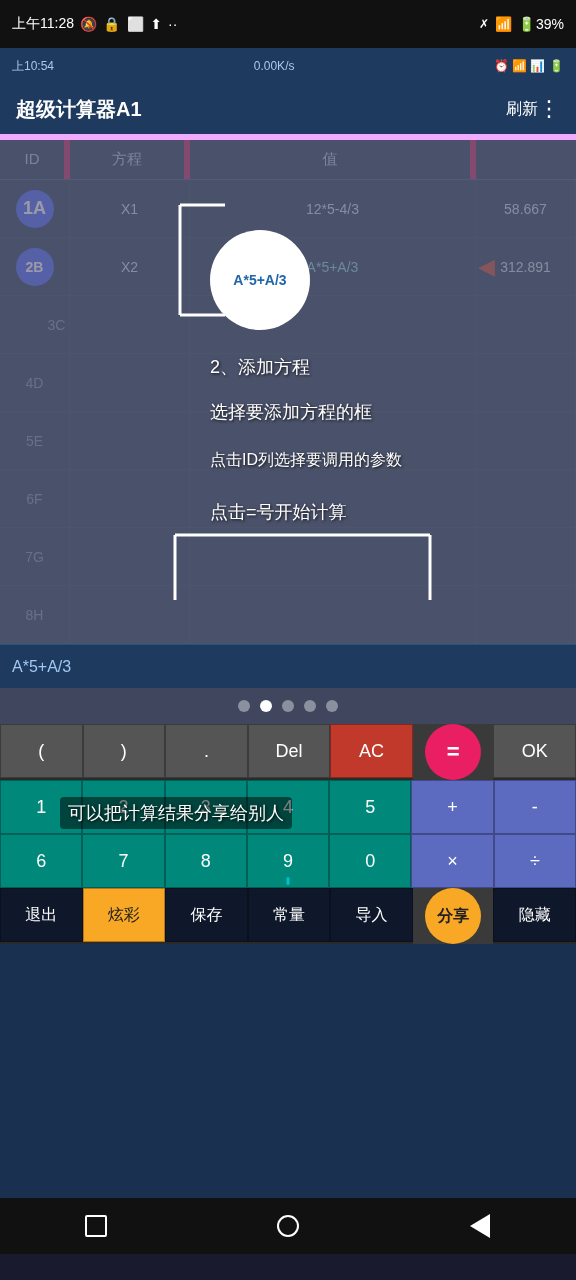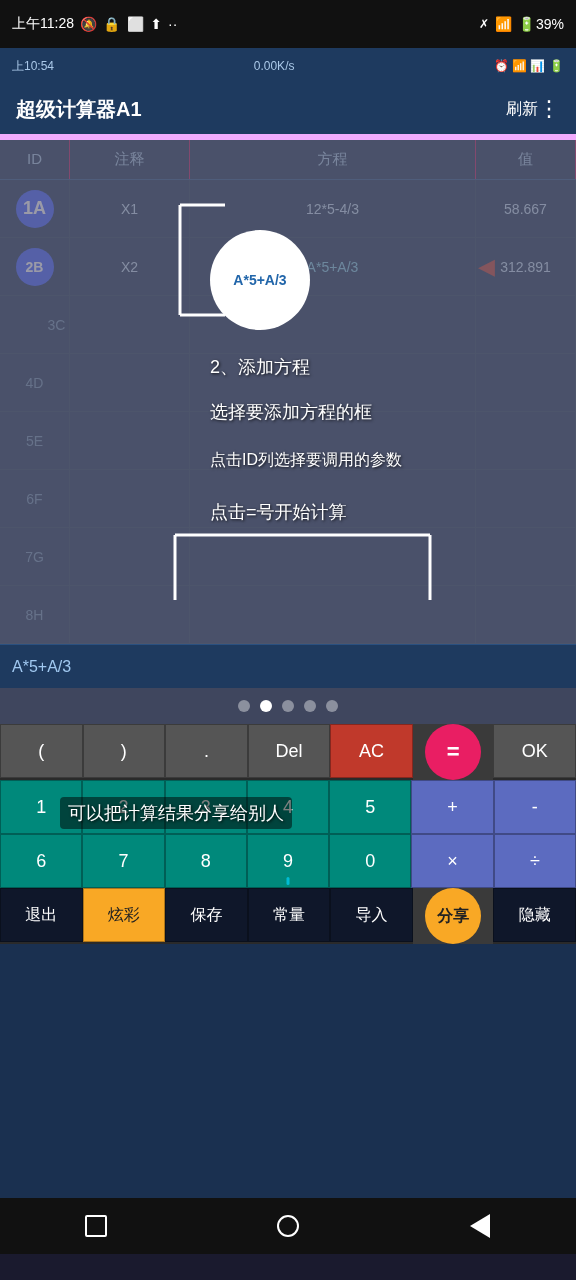--- a/index.html
+++ b/index.html
@@ -74,21 +74,21 @@
     .table-header {
       display: grid;
       grid-template-columns: 70px 120px 1fr 100px;
       border-bottom: 1px solid #2a5080;
     }
     .table-header .col {
       padding: 10px 8px;
       color: #a0c0e0;
       font-size: 15px;
       text-align: center;
-      border-right: 1px solid #be185d;
+      border-right: 6px solid #be185d;
     }
 
     .table-row {
       display: grid;
       grid-template-columns: 70px 120px 1fr 100px;
       border-bottom: 1px solid #243a55;
       height: 58px;
       align-items: center;
     }
     .table-row .cell {
@@ -348,21 +348,20 @@
     <div class="header-actions">
       <span style="cursor:pointer;">刷新</span>
       <span style="cursor:pointer; font-size:22px;">⋮</span>
     </div>
   </div>
 
   <div class="table-area" style="position:relative;">
 
     <div class="table-header">
       <div class="col">ID</div>
-      <div class="col">注释</div>
       <div class="col">方程</div>
       <div class="col">值</div>
     </div>
 
     <div class="table-rows">
 
       <div class="table-row">
         <div class="cell">
           <div class="id-cell-1a">1A</div>
         </div>

